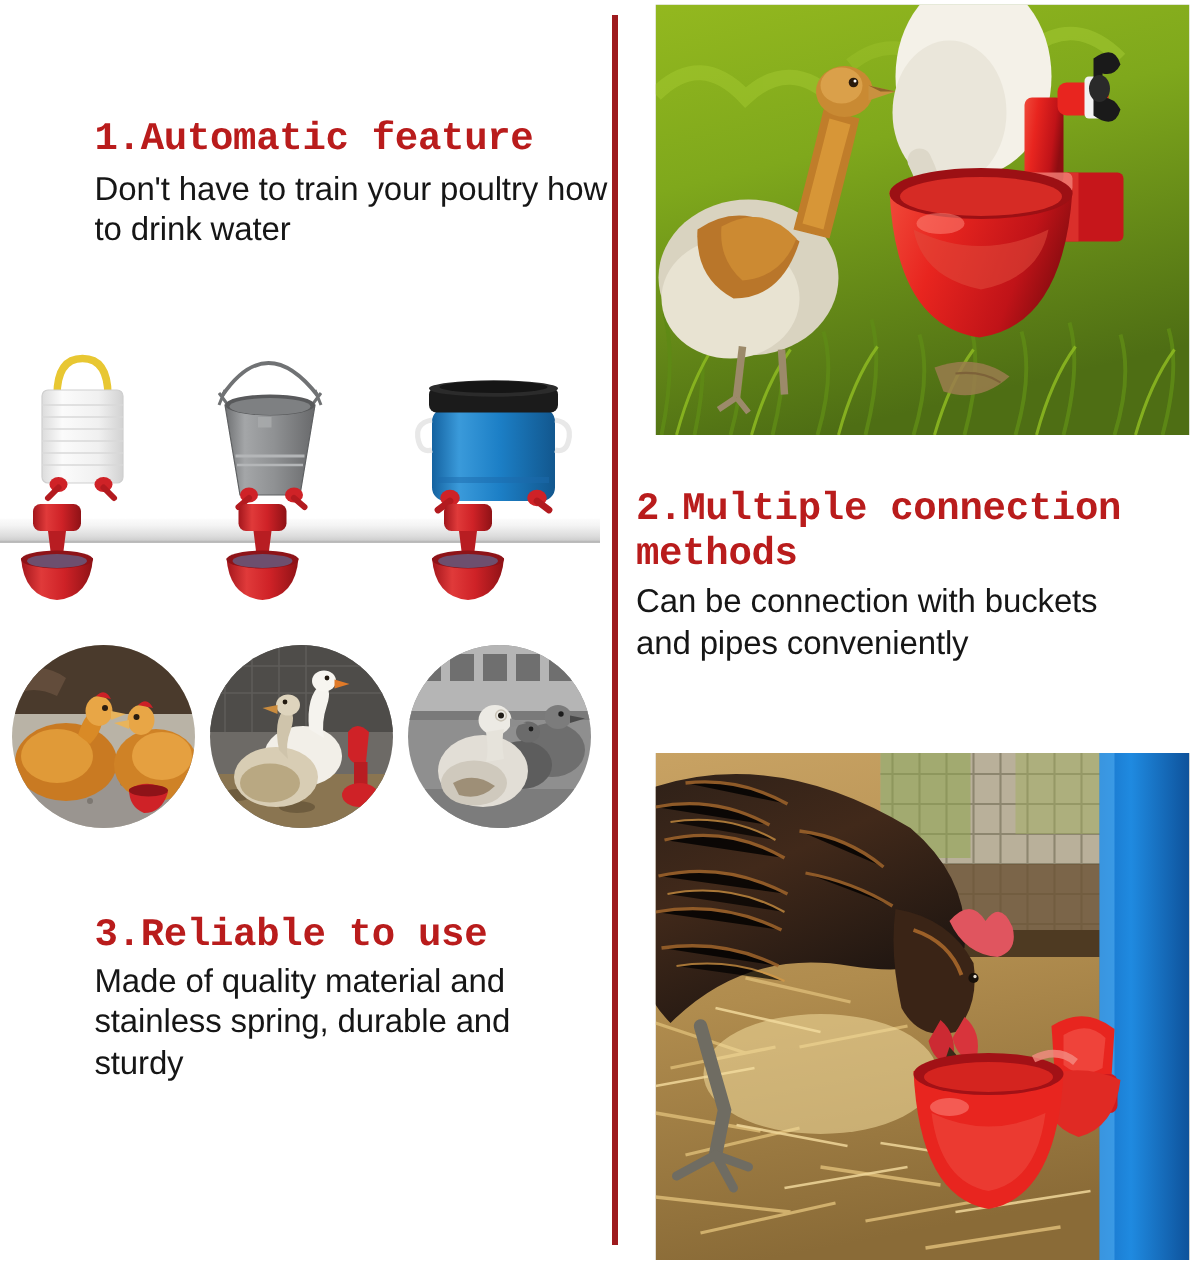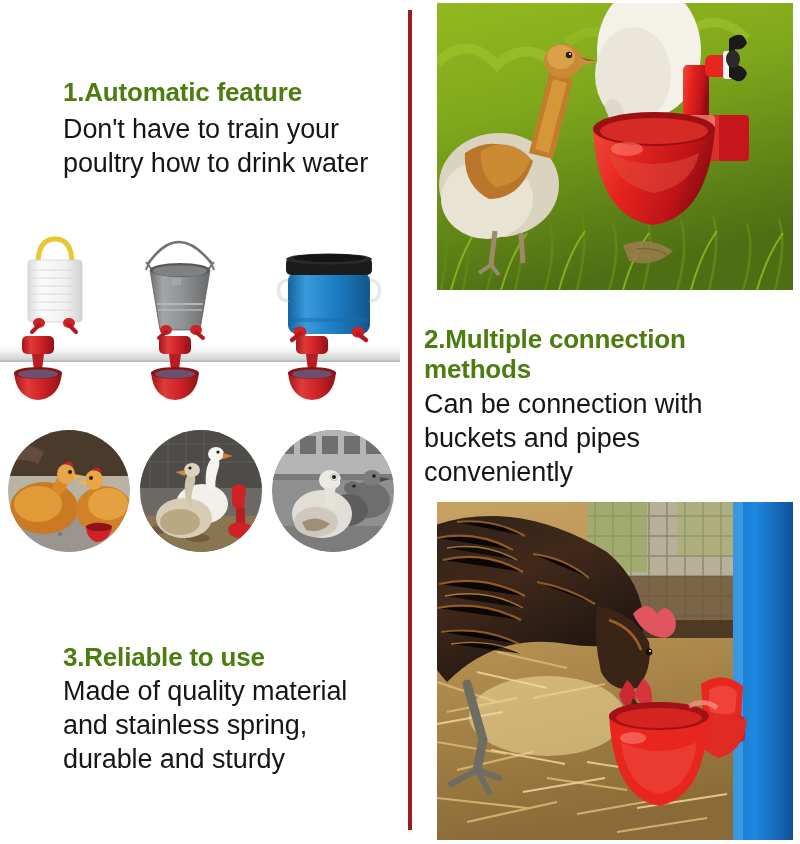--- a/index.html
+++ b/index.html
@@ -25,42 +25,43 @@
     position: absolute;
     left: 408px;
     top: 10px;
     width: 4px;
     height: 820px;
     background: #9e1b1e;
   }
 
   
   .feature-heading {
-    color: #4d7c0f;
+    color: #b91c1c;
     font-weight: bold;
     font-size: 26px;
     line-height: 1.14;
     letter-spacing: -0.2px;
     margin: 0;
+    font-family: Liberation Mono, monospace;
   }
   .feature-body {
     color: #161616;
-    font-size: 27px;
+    font-size: 22px;
     line-height: 1.26;
     margin: 0;
     letter-spacing: -0.1px;
   }
 
   .block-1 { position: absolute; left: 63px; top: 78px; width: 350px; }
   .block-1 .feature-body { margin-top: 4px; }
 
   .block-2 { position: absolute; left: 424px; top: 325px; width: 340px; }
   .block-2 .feature-body { margin-top: 3px; }
 
-  .block-3 { position: absolute; left: 63px; top: 643px; width: 330px; }
+  .block-3 { position: absolute; left: 63px; top: 609px; width: 330px; }
   .block-3 .feature-body { margin-top: 1px; }
 
   
   .photo {
     position: absolute;
     overflow: hidden;
     background: #dedede;
   }
   .photo-top {
     left: 437px; top: 3px;

